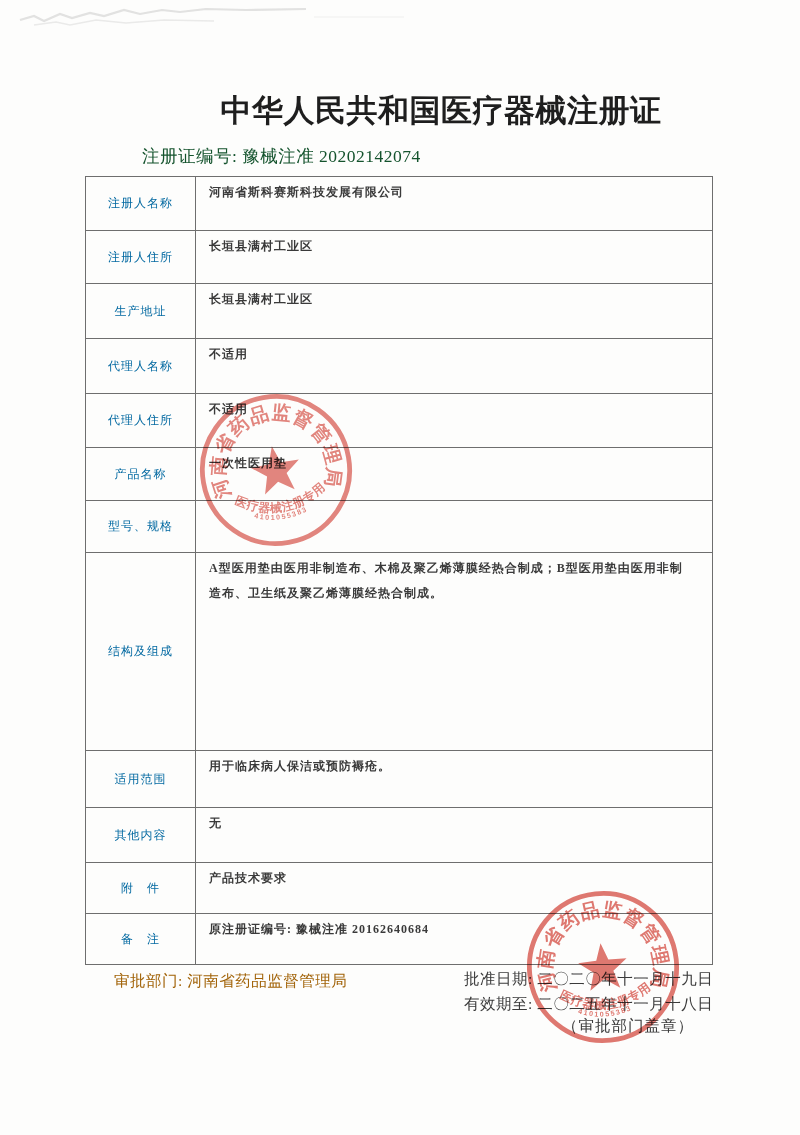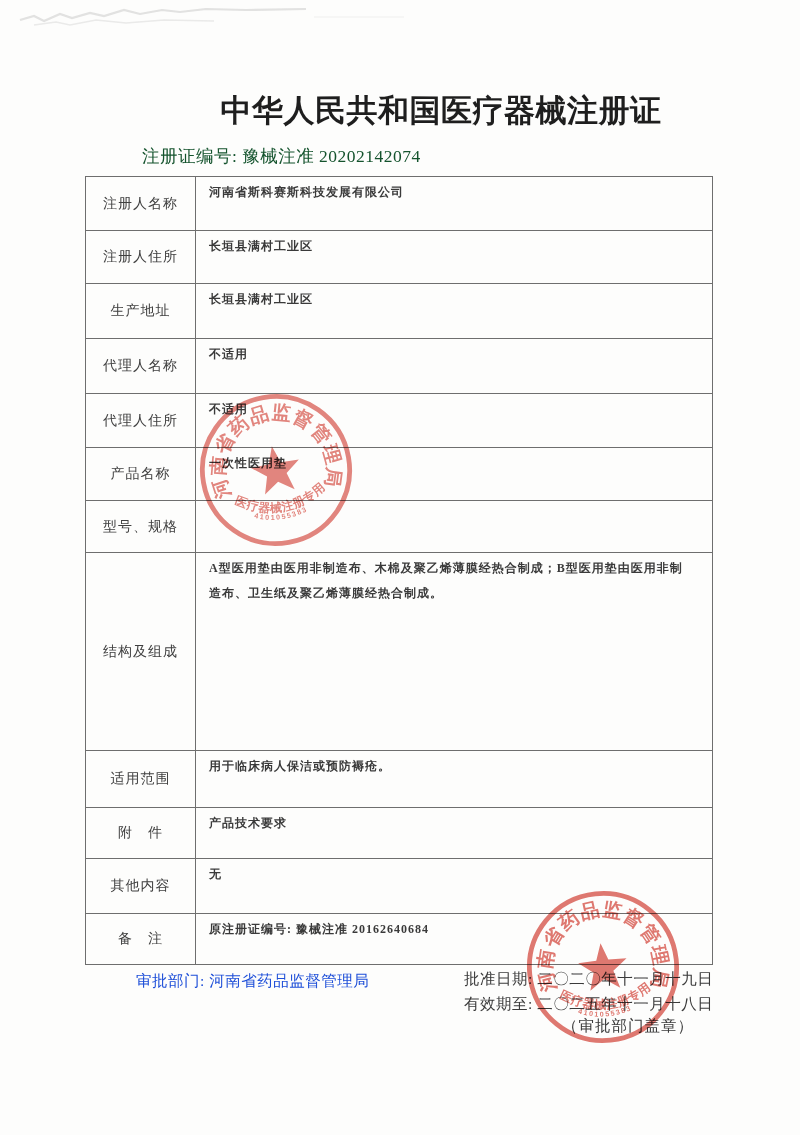--- a/index.html
+++ b/index.html
@@ -31,37 +31,37 @@
     position:absolute; left:85px; top:176px; width:628px;
     border:1px solid #6e6e6e;
     background:transparent;
   }
   .row { display:flex; border-bottom:1px solid #6e6e6e; }
   .row:last-child { border-bottom:none; }
   .cell-label {
     flex:0 0 110px; width:110px;
     border-right:1px solid #6e6e6e;
     display:flex; align-items:center; justify-content:center;
-    font-size:14px; letter-spacing:1px; color:#404040;
+    font-size:12px; letter-spacing:1px; color:#0369a1;
     text-align:center; padding:2px 4px;
   }
   .cell-value {
     flex:1 1 auto;
     display:flex; align-items:flex-start;
     padding:3px 10px 3px 13px;
     font-size:12px; letter-spacing:1px; color:#3a3a3a;
     line-height:25px;
     font-weight:bold;
   }
   .cell-value span { display:block; max-width:482px; }
   .h54{height:54px}.h53{height:53px}.h55{height:55px}.h52{height:52px}
   .h198{height:198px}.h57{height:57px}.h51{height:51px}.h50{height:50px}
   .footer-left {
     position:absolute; left:114px; top:971px;
-    font-size:15.5px; letter-spacing:0.5px; color:#1d4ed8;margin-left:22px;
+    font-size:15.5px; letter-spacing:0.5px; color:#a16207;
   }
   .footer-right {
     position:absolute; left:464px; top:966px;
     font-size:15.5px; letter-spacing:0.5px; color:#3a3a3a;
     line-height:25px;
   }
   .seal-note {
     position:absolute; left:562px; top:1016px;
     font-size:15.5px; letter-spacing:1px; color:#3a3a3a;
   }
@@ -133,30 +133,30 @@
       <div class="cell-value">
           <span>A型医用垫由医用非制造布、木棉及聚乙烯薄膜经热合制成；B型医用垫由医用非制造布、卫生纸及聚乙烯薄膜经热合制成。</span>
         </div>
     </div>
     <div class="row h57">
       <div class="cell-label">适用范围</div>
       <div class="cell-value">
           <span>用于临床病人保洁或预防褥疮。</span>
         </div>
     </div>
+    <div class="row h55">
+      <div class="cell-label">其他内容</div>
+      <div class="cell-value">
+          <span>无</span>
+        </div>
+    </div>
     <div class="row h51">
       <div class="cell-label">附　件</div>
       <div class="cell-value">
           <span>产品技术要求</span>
-        </div>
-    </div>
-    <div class="row h55">
-      <div class="cell-label">其他内容</div>
-      <div class="cell-value">
-          <span>无</span>
         </div>
     </div>
     <div class="row h50">
       <div class="cell-label">备　注</div>
       <div class="cell-value">
           <span>原注册证编号: 豫械注准 20162640684</span>
         </div>
     </div>
   </div>
 

